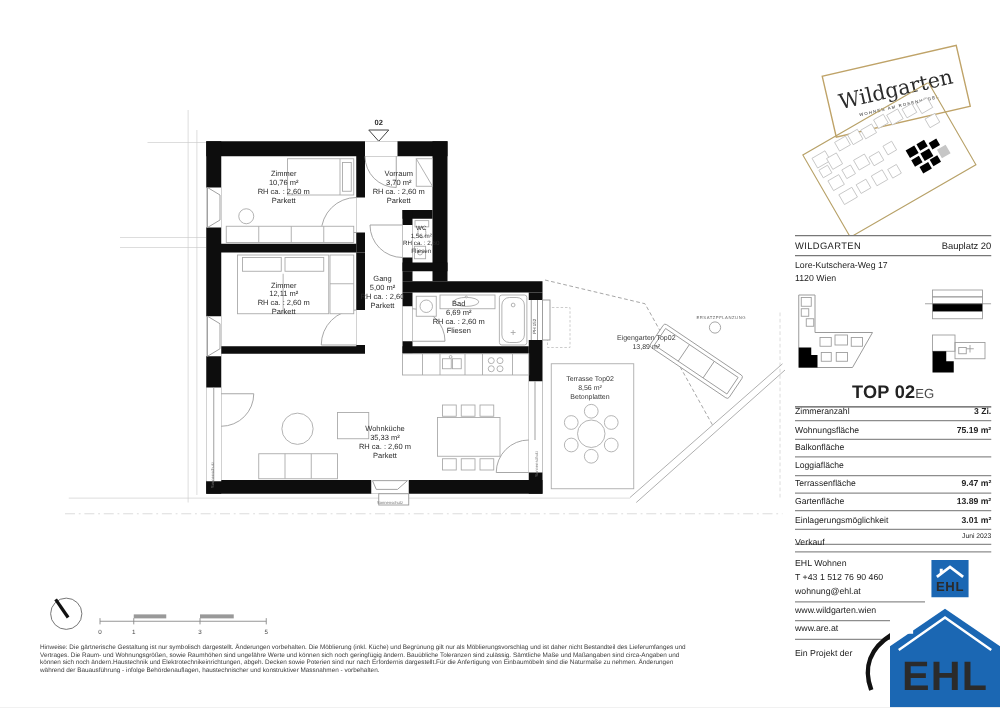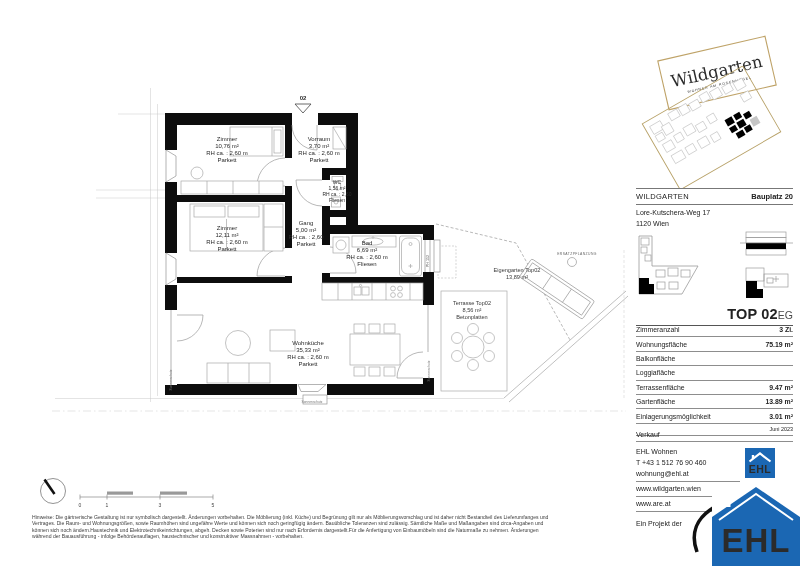--- a/index.html
+++ b/index.html
@@ -22,27 +22,27 @@
 
   .sidebar { position:absolute; left:628px; top:0; width:172px; height:566px; }
   .abs { position:absolute; }
   .wg-logo-svg { position:absolute; left:26px; top:34px; }
   .sitemap-svg { position:absolute; left:0; top:66px; }
 
   .addr { position:absolute; left:8px; top:188px; width:157px; }
   .addr-row1 { display:flex; justify-content:space-between; align-items:baseline;
     border-top:0.6px solid #777; border-bottom:0.6px solid #777; padding:3px 0 3px 0; }
   .proj { font-size:7.5px; letter-spacing:0.3px; }
-  .bplz { font-size:7.5px; font-weight:bold; }
+  .bplz { font-size:7.5px; font-weight:normal; }
   .addr-line { font-size:7px; margin-top:4px; }
 
   .minis { position:absolute; left:8px; top:230px; width:157px; height:76px; }
 
   .toprow { position:absolute; left:8px; top:306px; width:157px; display:flex;
-    justify-content:flex-end; align-items:baseline;
+    justify-content:center; align-items:baseline;
     border-bottom:0.8px solid #555; padding-bottom:3px; }
   .topnum { font-size:14.5px; font-weight:bold; letter-spacing:0.2px; }
   .floorlvl { font-size:10.5px; color:#4a4a4a; }
 
   .spec { position:absolute; left:8px; top:323px; width:157px; }
   .spec-row { display:flex; justify-content:space-between; align-items:center;
     height:13.4px; border-bottom:0.6px solid #8d8d8d; }
   .spec-label { font-size:6.9px; }
   .spec-value { font-size:6.9px; font-weight:bold; }
   .daterow { display:flex; justify-content:flex-end; align-items:center;

